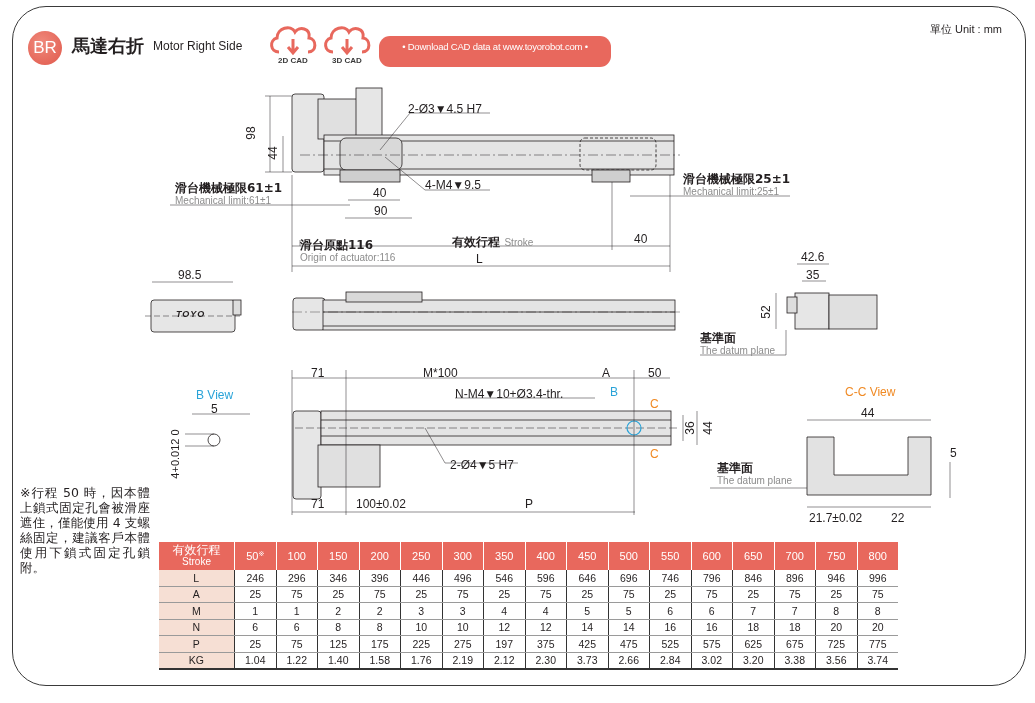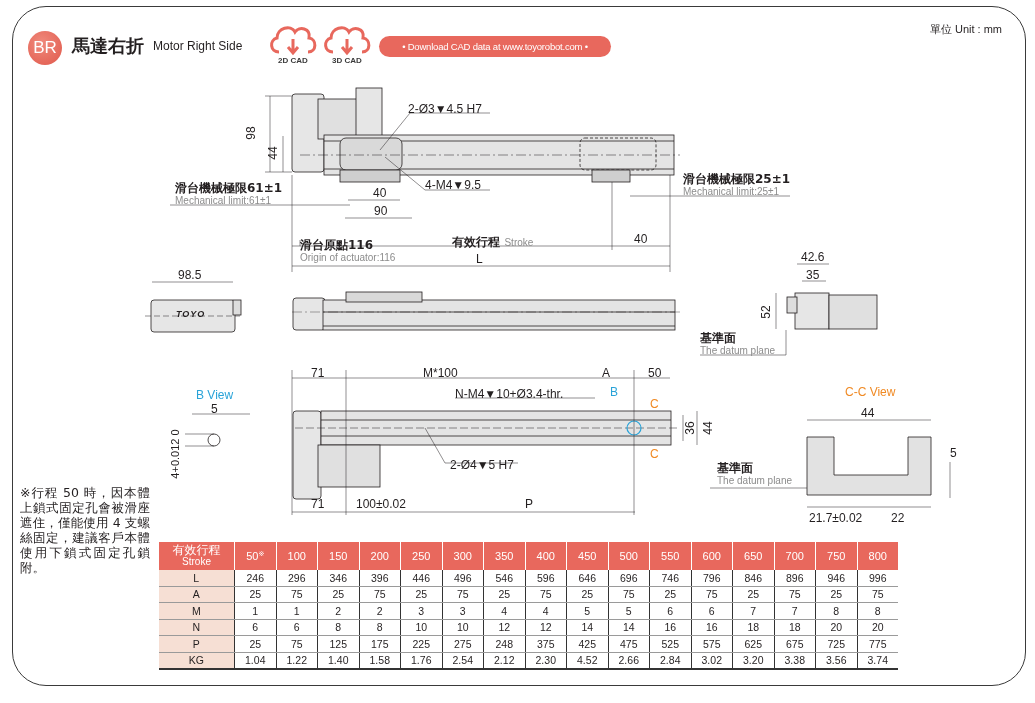--- a/index.html
+++ b/index.html
@@ -5,21 +5,21 @@
   html,body{margin:0;padding:0;background:#fff;}
   body{width:1035px;height:703px;position:relative;overflow:hidden;font-family:"Liberation Sans","DejaVu Sans",sans-serif;color:#231f20;}
   .frame{position:absolute;left:12px;top:6px;width:1014px;height:680px;border:1.5px solid #3a3a3a;border-radius:34px;box-sizing:border-box;}
   .abs{position:absolute;}
   .badge{position:absolute;left:28px;top:31px;width:34px;height:34px;border-radius:50%;background:radial-gradient(circle at 40% 35%,#f08a7c,#e0584b);color:#fff;font-size:17px;line-height:34px;text-align:center;}
   .title-zh{position:absolute;left:72px;top:34px;font-size:18px;font-weight:bold;font-family:"DejaVu Sans",sans-serif;color:#231f20;}
   .title-en{position:absolute;left:153px;top:39px;font-size:12px;color:#231f20;}
   .cad{position:absolute;top:22px;width:54px;text-align:center;}
   .cad svg{display:block;margin:0 auto;}
   .cad .lbl{font-size:8px;font-weight:bold;color:#3a3a3a;margin-top:-2px;}
-  .dlpill{position:absolute;left:379px;top:36px;width:232px;height:21px;border-radius:11px;background:#e8685d;color:#fff;font-size:9.5px;line-height:21px;text-align:center;letter-spacing:-0.2px;}
+  .dlpill{position:absolute;left:379px;top:36px;width:232px;height:31px;border-radius:11px;background:#e8685d;color:#fff;font-size:9.5px;line-height:21px;text-align:center;letter-spacing:-0.2px;}
   .unit{position:absolute;right:33px;top:22px;font-size:11px;color:#231f20;}
   .dim{position:absolute;font-size:12px;color:#231f20;white-space:nowrap;}
   .dimv{position:absolute;font-size:12px;color:#231f20;transform:rotate(-90deg);transform-origin:center;white-space:nowrap;}
   .zh-b{font-family:"DejaVu Sans",sans-serif;font-weight:bold;font-size:12px;}
   .en-g{font-size:10px;color:#8c8c8c;}
   .blue{color:#29a3d8;}
   .orange{color:#f08a24;}
   .note{position:absolute;left:20px;top:485px;width:130px;}
   .note .zh{font-family:"DejaVu Sans",sans-serif;font-size:12.5px;line-height:15px;color:#231f20;text-align:justify;}
   .note .en{font-size:9px;line-height:11.5px;color:#8c8c8c;text-align:justify;}
@@ -324,42 +324,42 @@
         <td>20</td>
       </tr>
       <tr>
         <td class="rh">P</td>
         <td>25</td>
         <td>75</td>
         <td>125</td>
         <td>175</td>
         <td>225</td>
         <td>275</td>
-        <td>248</td>
+        <td>197</td>
         <td>375</td>
         <td>425</td>
         <td>475</td>
         <td>525</td>
         <td>575</td>
         <td>625</td>
         <td>675</td>
         <td>725</td>
         <td>775</td>
       </tr>
       <tr>
         <td class="rh">KG</td>
         <td>1.04</td>
         <td>1.22</td>
         <td>1.40</td>
         <td>1.58</td>
         <td>1.76</td>
-        <td>2.54</td>
+        <td>2.19</td>
         <td>2.12</td>
         <td>2.30</td>
-        <td>4.52</td>
+        <td>3.73</td>
         <td>2.66</td>
         <td>2.84</td>
         <td>3.02</td>
         <td>3.20</td>
         <td>3.38</td>
         <td>3.56</td>
         <td>3.74</td>
       </tr>
     </tbody>
 </table>

